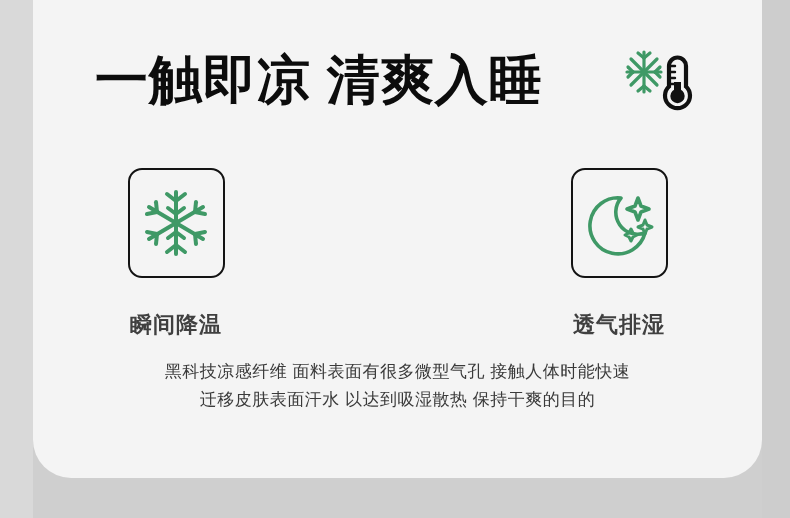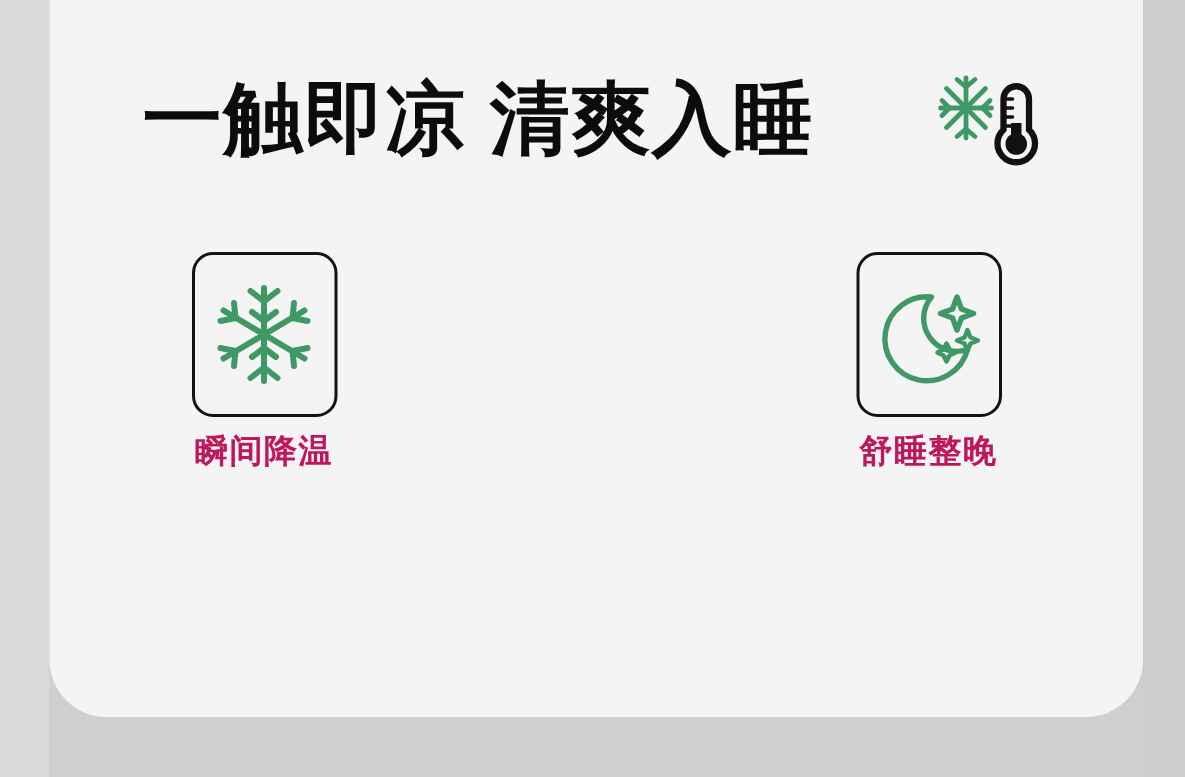--- a/index.html
+++ b/index.html
@@ -101,24 +101,24 @@
     height: 110px;
     border: 2px solid #131313;
     border-radius: 14px;
     background: #f4f4f4;
     display: flex;
     align-items: center;
     justify-content: center;
     box-sizing: border-box;
   }
   .feature-label {
-    margin-top: 8px;
+    margin-top: 32px;
     font-size: 22px;
     font-weight: 700;
-    color: #be185d;
+    color: #404040;
     letter-spacing: 1px;
     white-space: nowrap;
   }
 
   
   .body-copy {
     position: absolute;
     left: 0;
     top: 358px;
     width: 729px;
@@ -226,20 +226,24 @@
 
                 <path d="M55 11 L58 19 L66 22 L58 25 L55 33 L52 25 L44 22 L52 19 Z"></path>
 
                 <path d="M62 33 L64 38 L69 40 L64 42 L62 47 L60 42 L55 40 L60 38 Z" stroke-width="3"></path>
 
                 <path d="M48 42 L50 46 L54 48 L50 50 L48 54 L46 50 L42 48 L46 46 Z" stroke-width="3"></path>
               </g>
             </svg>
           </span>
         </div>
-        <div class="feature-label">舒睡整晚</div>
+        <div class="feature-label">透气排湿</div>
       </div>
 
     </div>
 
+    <div class="body-copy">
+      <div>黑科技凉感纤维 面料表面有很多微型气孔 接触人体时能快速</div>
+      <div>迁移皮肤表面汗水 以达到吸湿散热 保持干爽的目的</div>
+    </div>
 
   </div>
 </div>
 
 </body></html>

